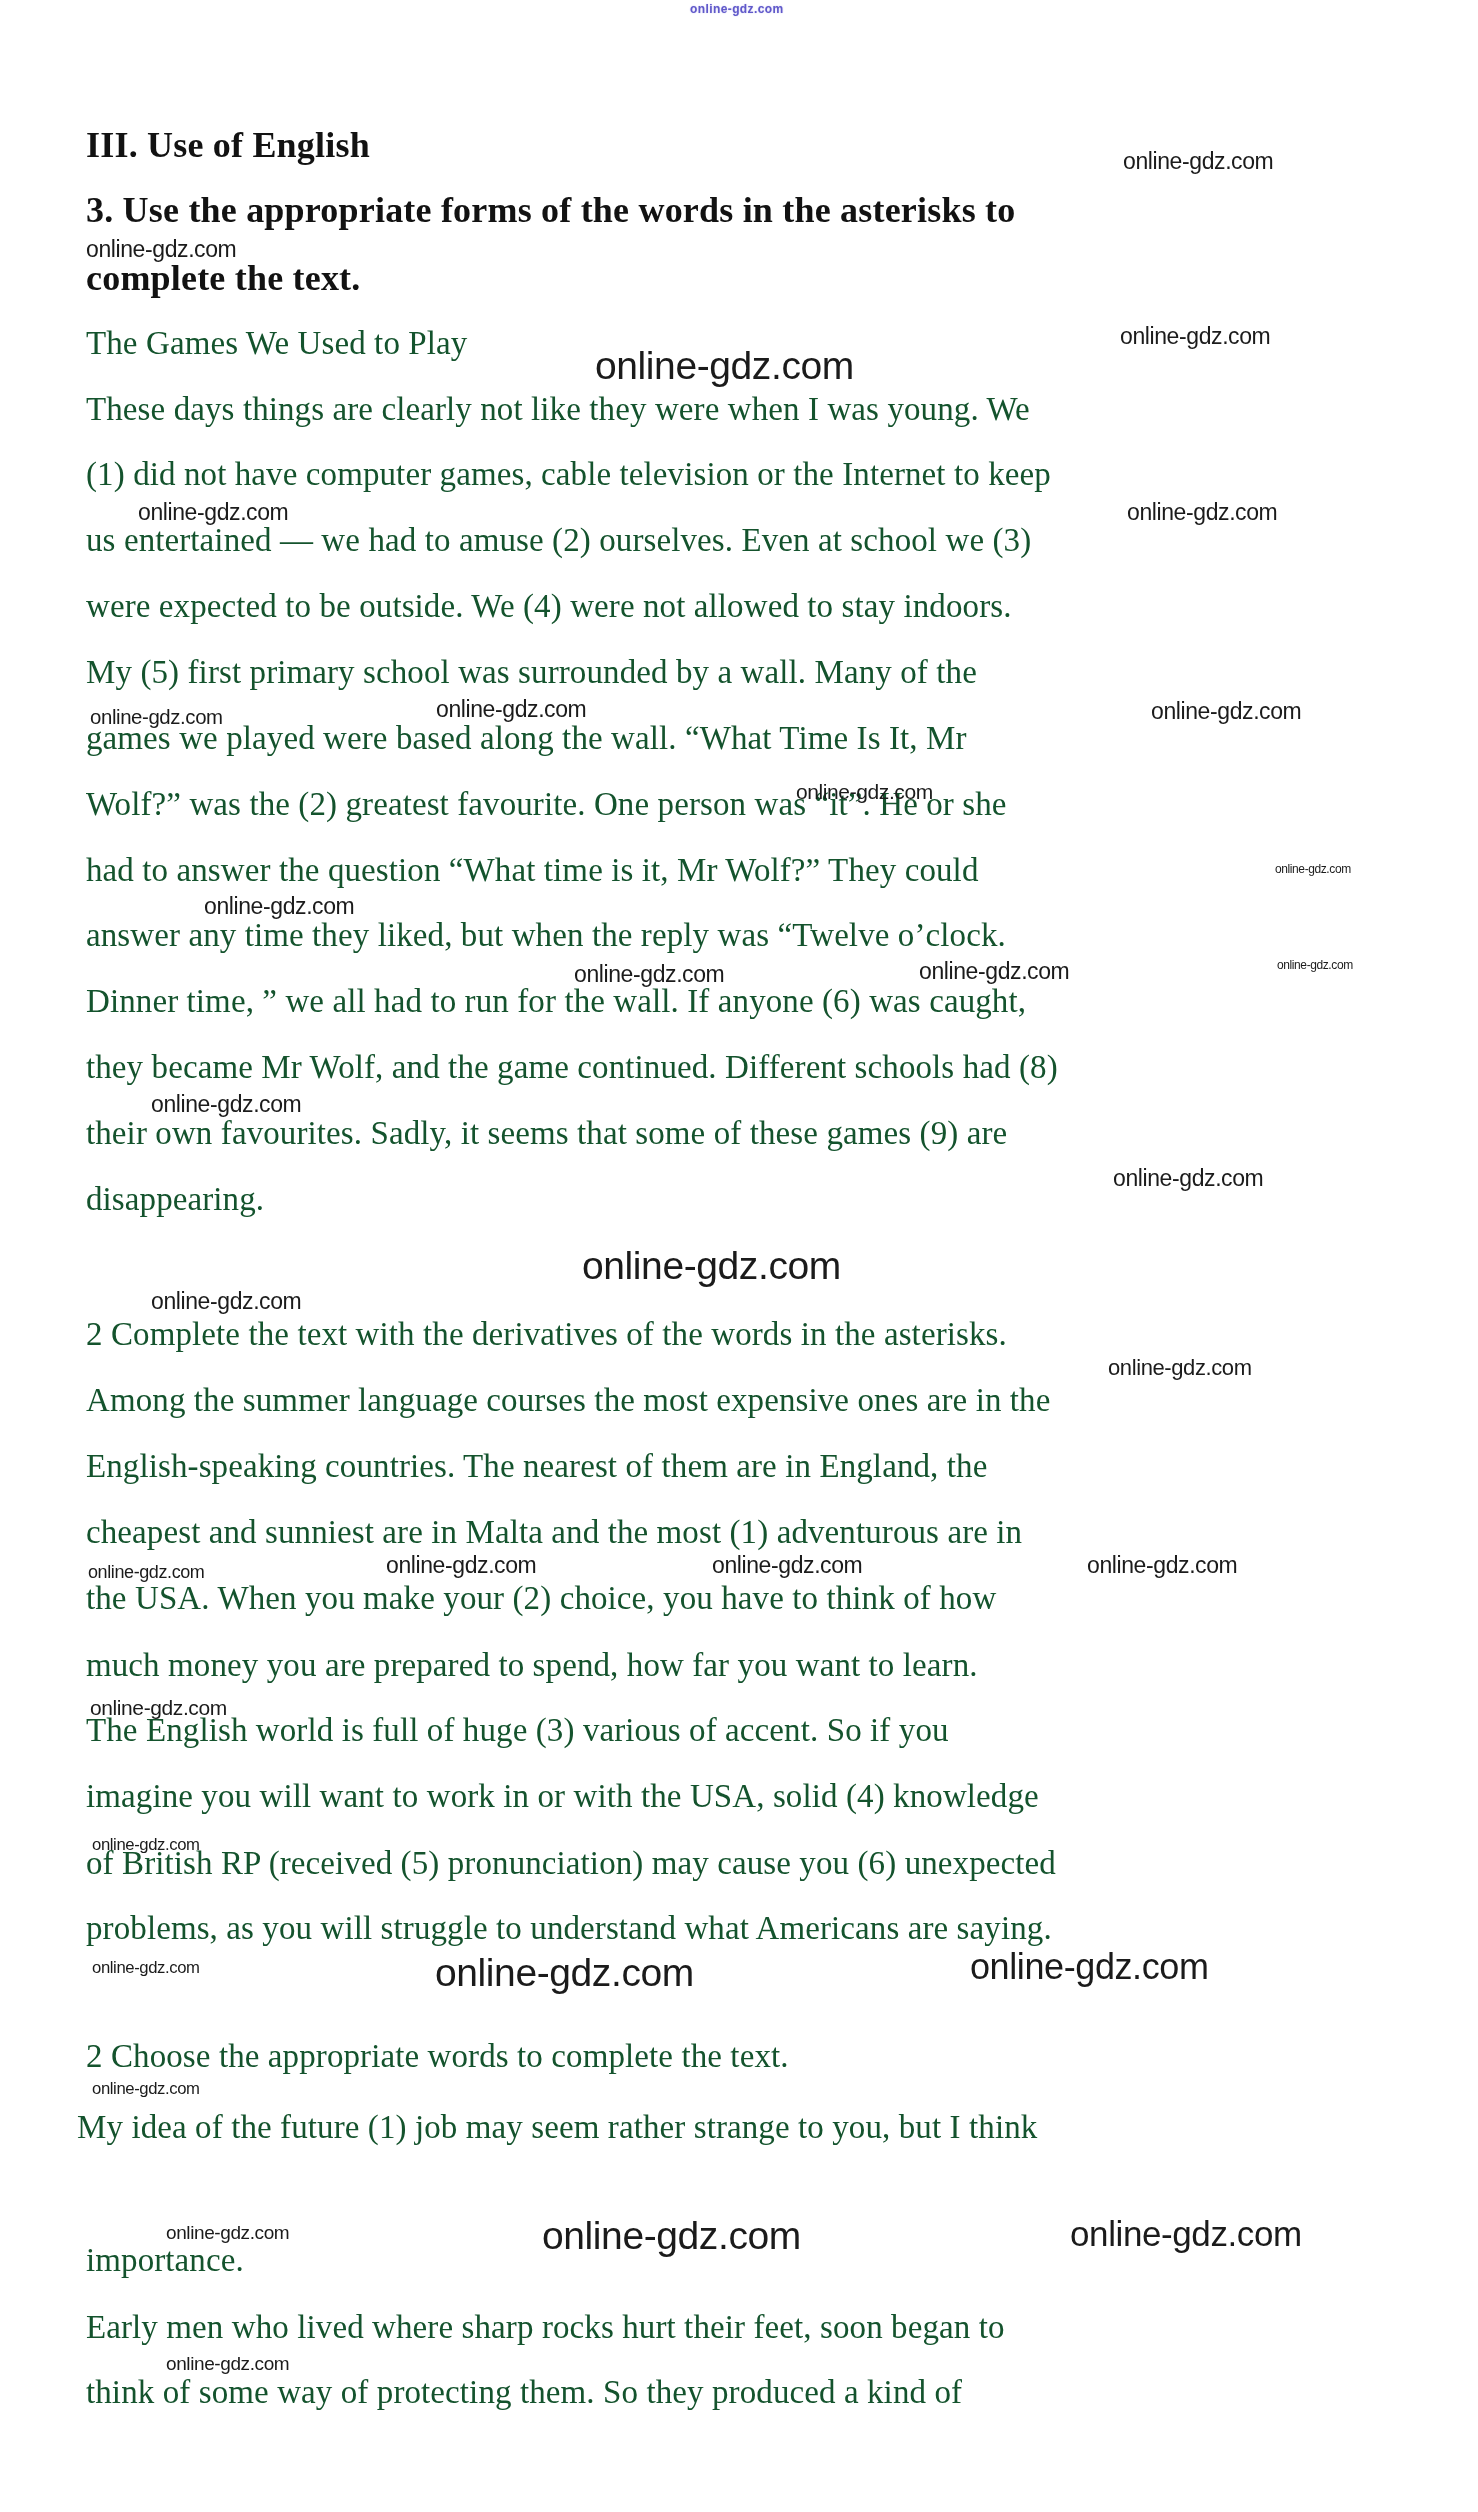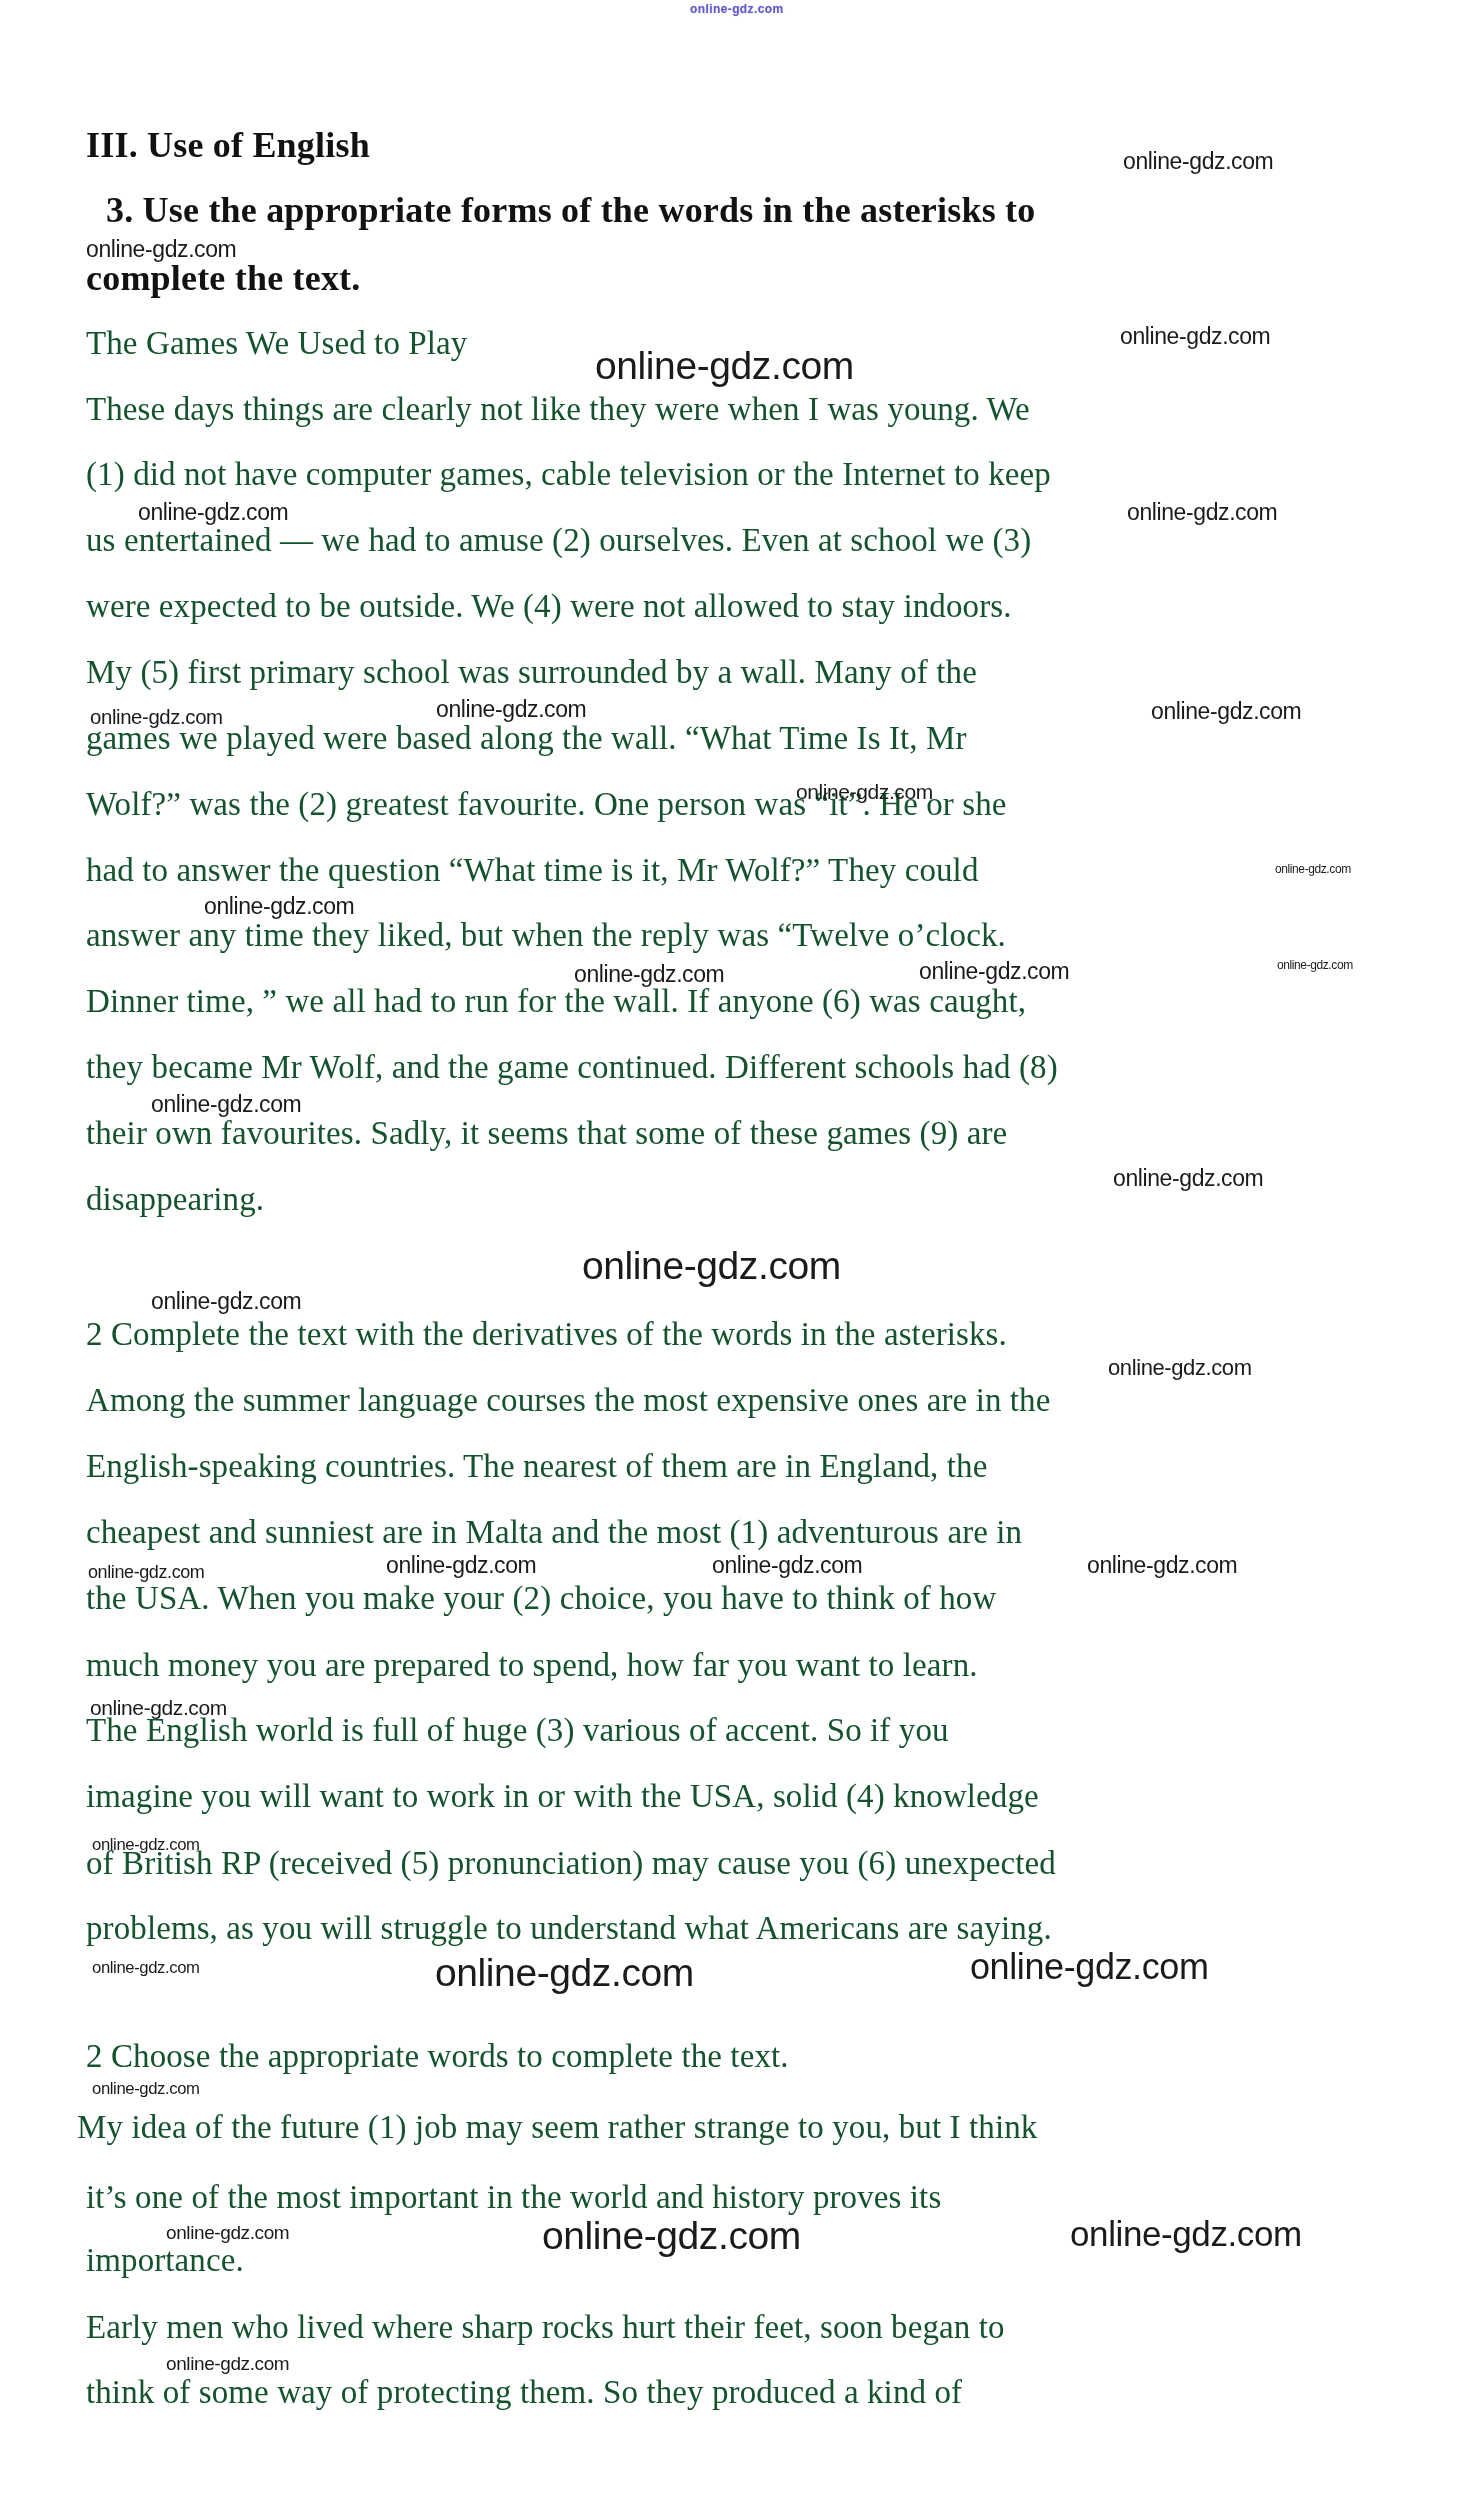--- a/index.html
+++ b/index.html
@@ -49,21 +49,21 @@
     opacity: 0.88;
     text-shadow: 0 0 1.5px #b8b4ea;
     letter-spacing: 0.4px;
   }
 </style>
 </head>
 <body>
 
 <div id="page" style="background: rgb(255, 255, 255);">
     <div class="heading-line" style="left: 86px; top: 125px;">III. Use of English</div>
-    <div class="heading-line" style="left: 86px; top: 190px; margin-left: 20px;">3. Use the appropriate forms of the words in the asterisks to</div>
+    <div class="heading-line" style="left: 86px; top: 190px;">3. Use the appropriate forms of the words in the asterisks to</div>
     <div class="heading-line" style="left: 86px; top: 258px;">complete the text.</div>
     <div class="body-line" style="left: 86px; top: 325px;">The Games We Used to Play</div>
     <div class="body-line" style="left: 86px; top: 391px;">These days things are clearly not like they were when I was young. We</div>
     <div class="body-line" style="left: 86px; top: 456px;">(1) did not have computer games, cable television or the Internet to keep</div>
     <div class="body-line" style="left: 86px; top: 522px;">us entertained — we had to amuse (2) ourselves. Even at school we (3)</div>
     <div class="body-line" style="left: 86px; top: 588px;">were expected to be outside. We (4) were not allowed to stay indoors.</div>
     <div class="body-line" style="left: 86px; top: 654px;">My (5) first primary school was surrounded by a wall. Many of the</div>
     <div class="body-line" style="left: 86px; top: 720px;">games we played were based along the wall. “What Time Is It, Mr</div>
     <div class="body-line" style="left: 86px; top: 786px;">Wolf?” was the (2) greatest favourite. One person was “it”. He or she</div>
     <div class="body-line" style="left: 86px; top: 852px;">had to answer the question “What time is it, Mr Wolf?” They could</div>
@@ -77,21 +77,20 @@
     <div class="body-line" style="left: 86px; top: 1448px;">English-speaking countries. The nearest of them are in England, the</div>
     <div class="body-line" style="left: 86px; top: 1514px;">cheapest and sunniest are in Malta and the most (1) adventurous are in</div>
     <div class="body-line" style="left: 86px; top: 1580px;">the USA. When you make your (2) choice, you have to think of how</div>
     <div class="body-line" style="left: 86px; top: 1647px;">much money you are prepared to spend, how far you want to learn.</div>
     <div class="body-line" style="left: 86px; top: 1712px;">The English world is full of huge (3) various of accent. So if you</div>
     <div class="body-line" style="left: 86px; top: 1778px;">imagine you will want to work in or with the USA, solid (4) knowledge</div>
     <div class="body-line" style="left: 86px; top: 1845px;">of British RP (received (5) pronunciation) may cause you (6) unexpected</div>
     <div class="body-line" style="left: 86px; top: 1910px;">problems, as you will struggle to understand what Americans are saying.</div>
     <div class="body-line" style="left: 86px; top: 2038px;">2 Choose the appropriate words to complete the text.</div>
     <div class="body-line" style="left: 77px; top: 2109px;">My idea of the future (1) job may seem rather strange to you, but I think</div>
-    <div class="body-line" style="left: 86px; top: 2179px;">it’s one of the most important in the world and history proves its</div>
     <div class="body-line" style="left: 86px; top: 2242px;">importance.</div>
     <div class="body-line" style="left: 86px; top: 2309px;">Early men who lived where sharp rocks hurt their feet, soon began to</div>
     <div class="body-line" style="left: 86px; top: 2374px;">think of some way of protecting them. So they produced a kind of</div>
     <div class="watermark accent" style="left: 690px; top: 1.5px; font-size: 12px;">online-gdz.com</div>
     <div class="watermark" style="left: 1123px; top: 148px; font-size: 23px;">online-gdz.com</div>
     <div class="watermark" style="left: 86px; top: 236px; font-size: 23px;">online-gdz.com</div>
     <div class="watermark" style="left: 595px; top: 344px; font-size: 39px;">online-gdz.com</div>
     <div class="watermark" style="left: 1120px; top: 323px; font-size: 23px;">online-gdz.com</div>
     <div class="watermark" style="left: 138px; top: 499px; font-size: 23px;">online-gdz.com</div>
     <div class="watermark" style="left: 1127px; top: 499px; font-size: 23px;">online-gdz.com</div>

